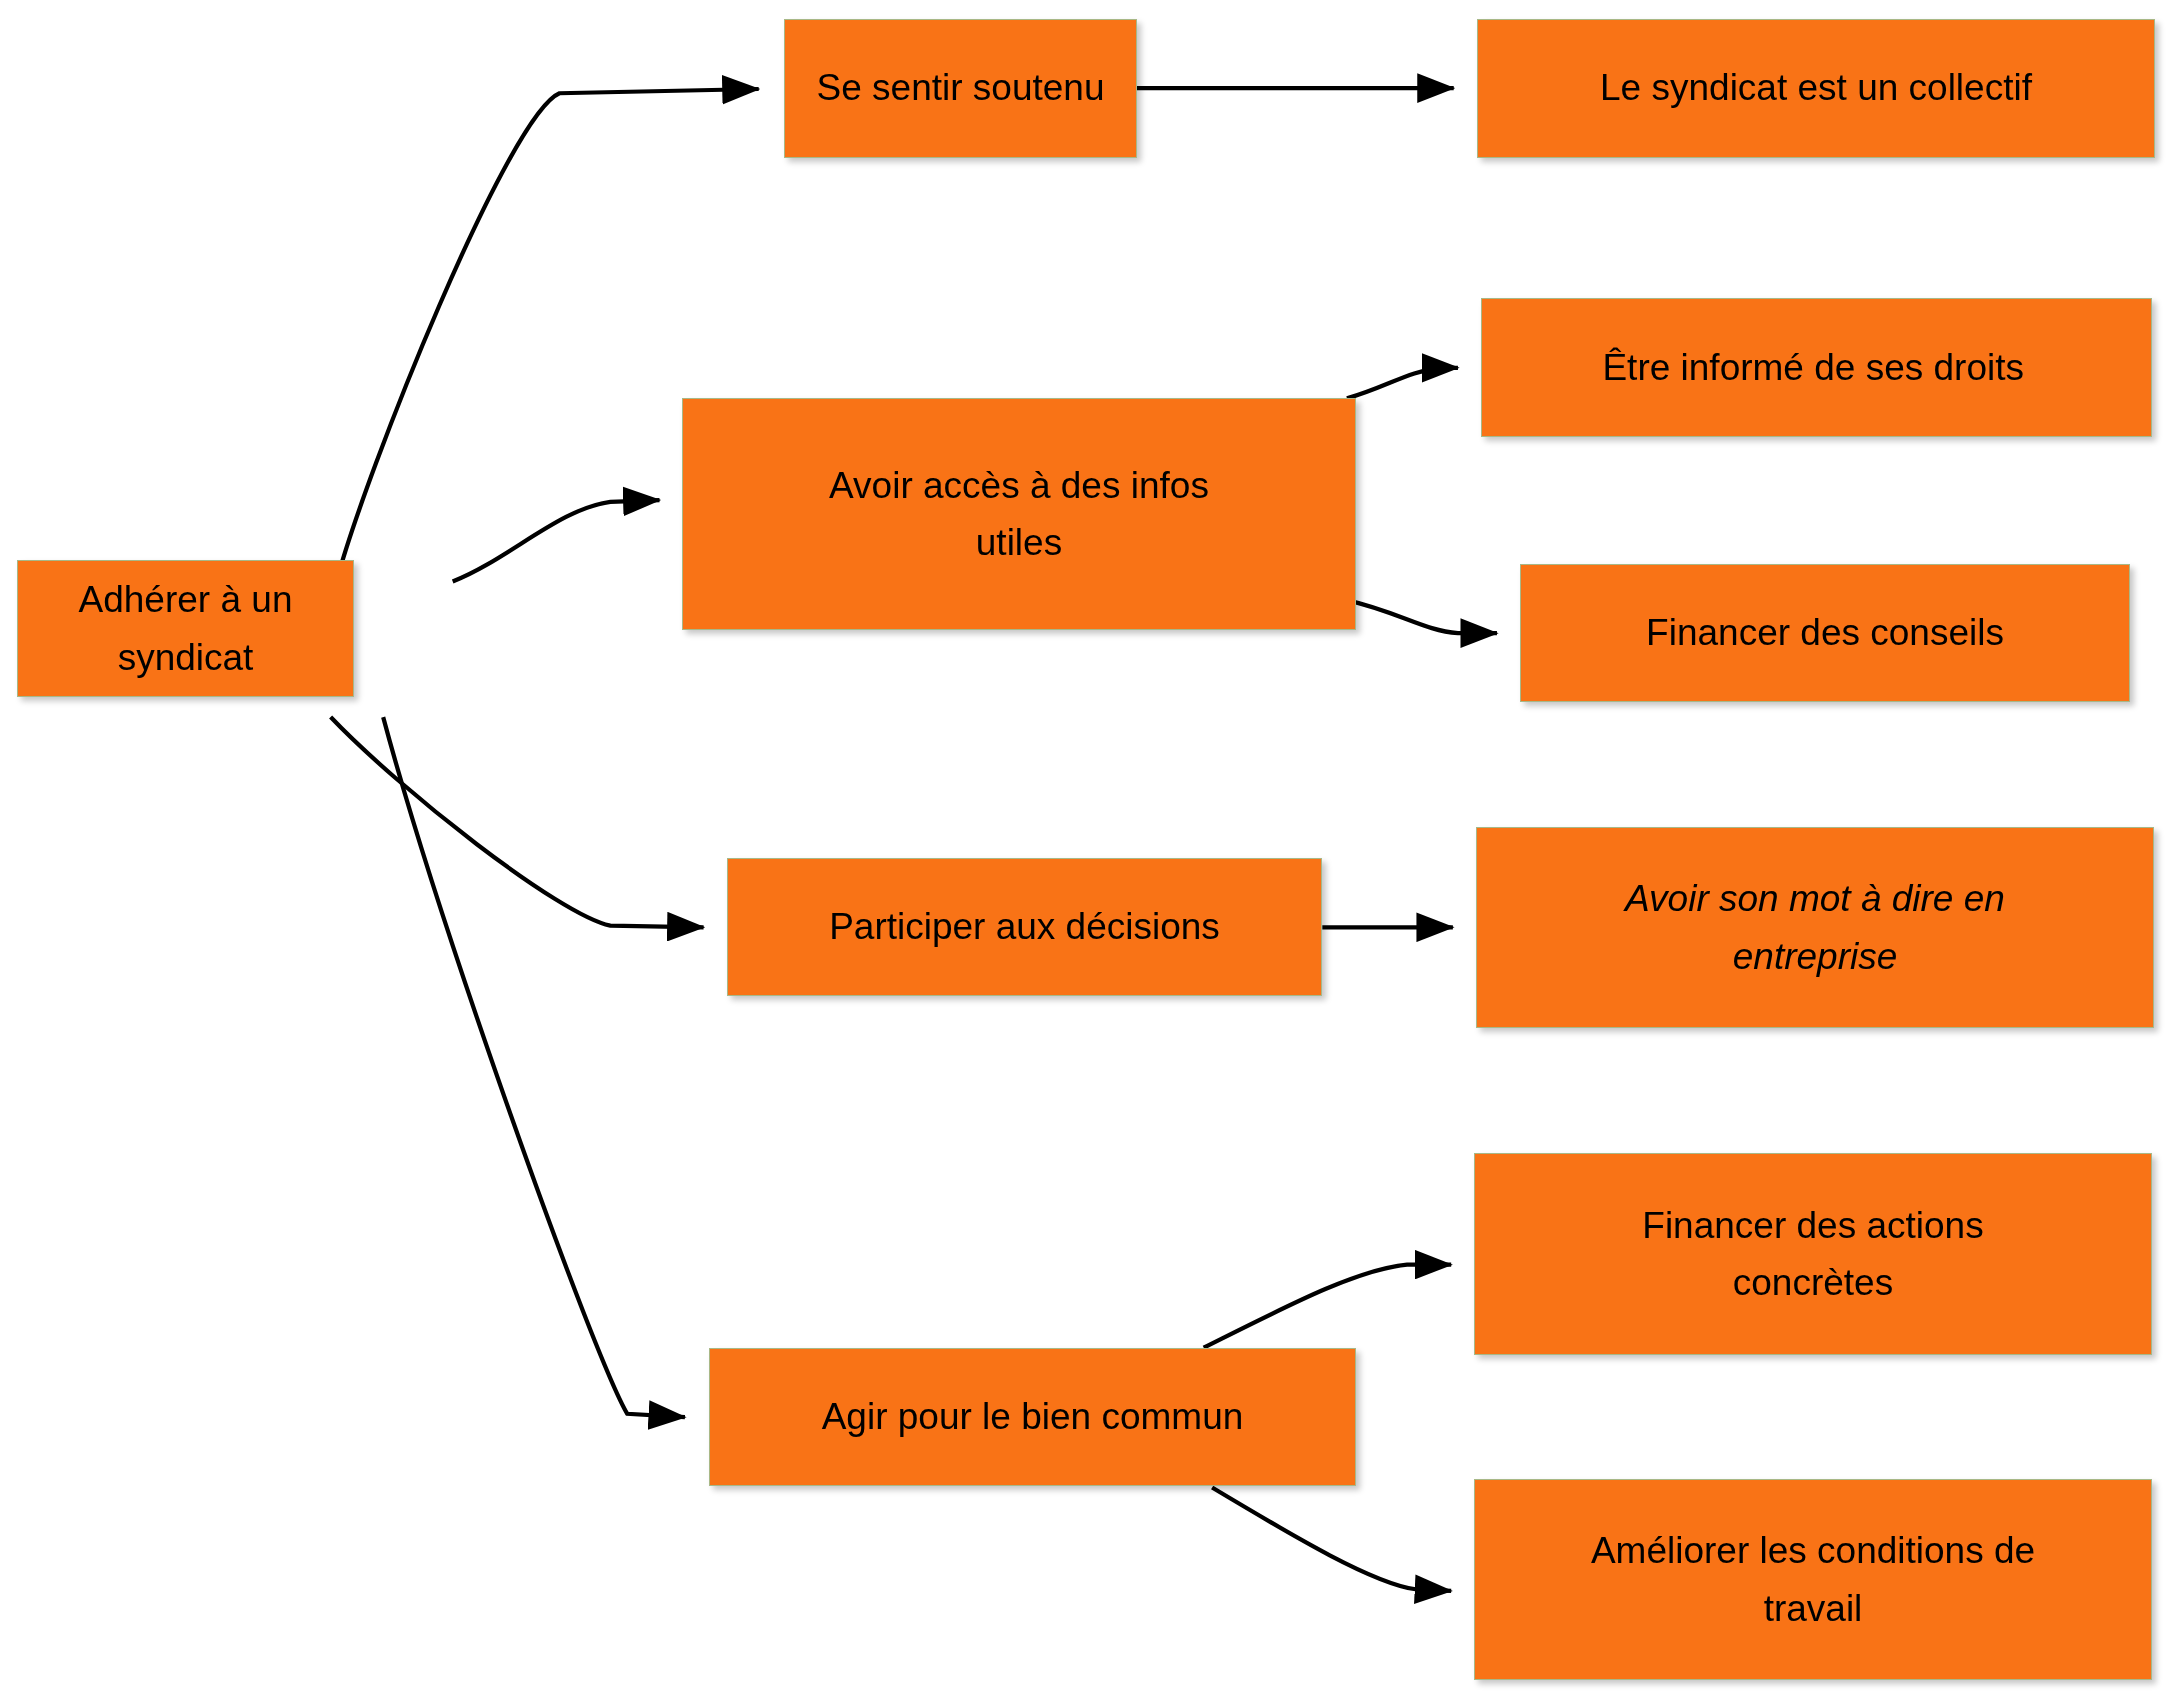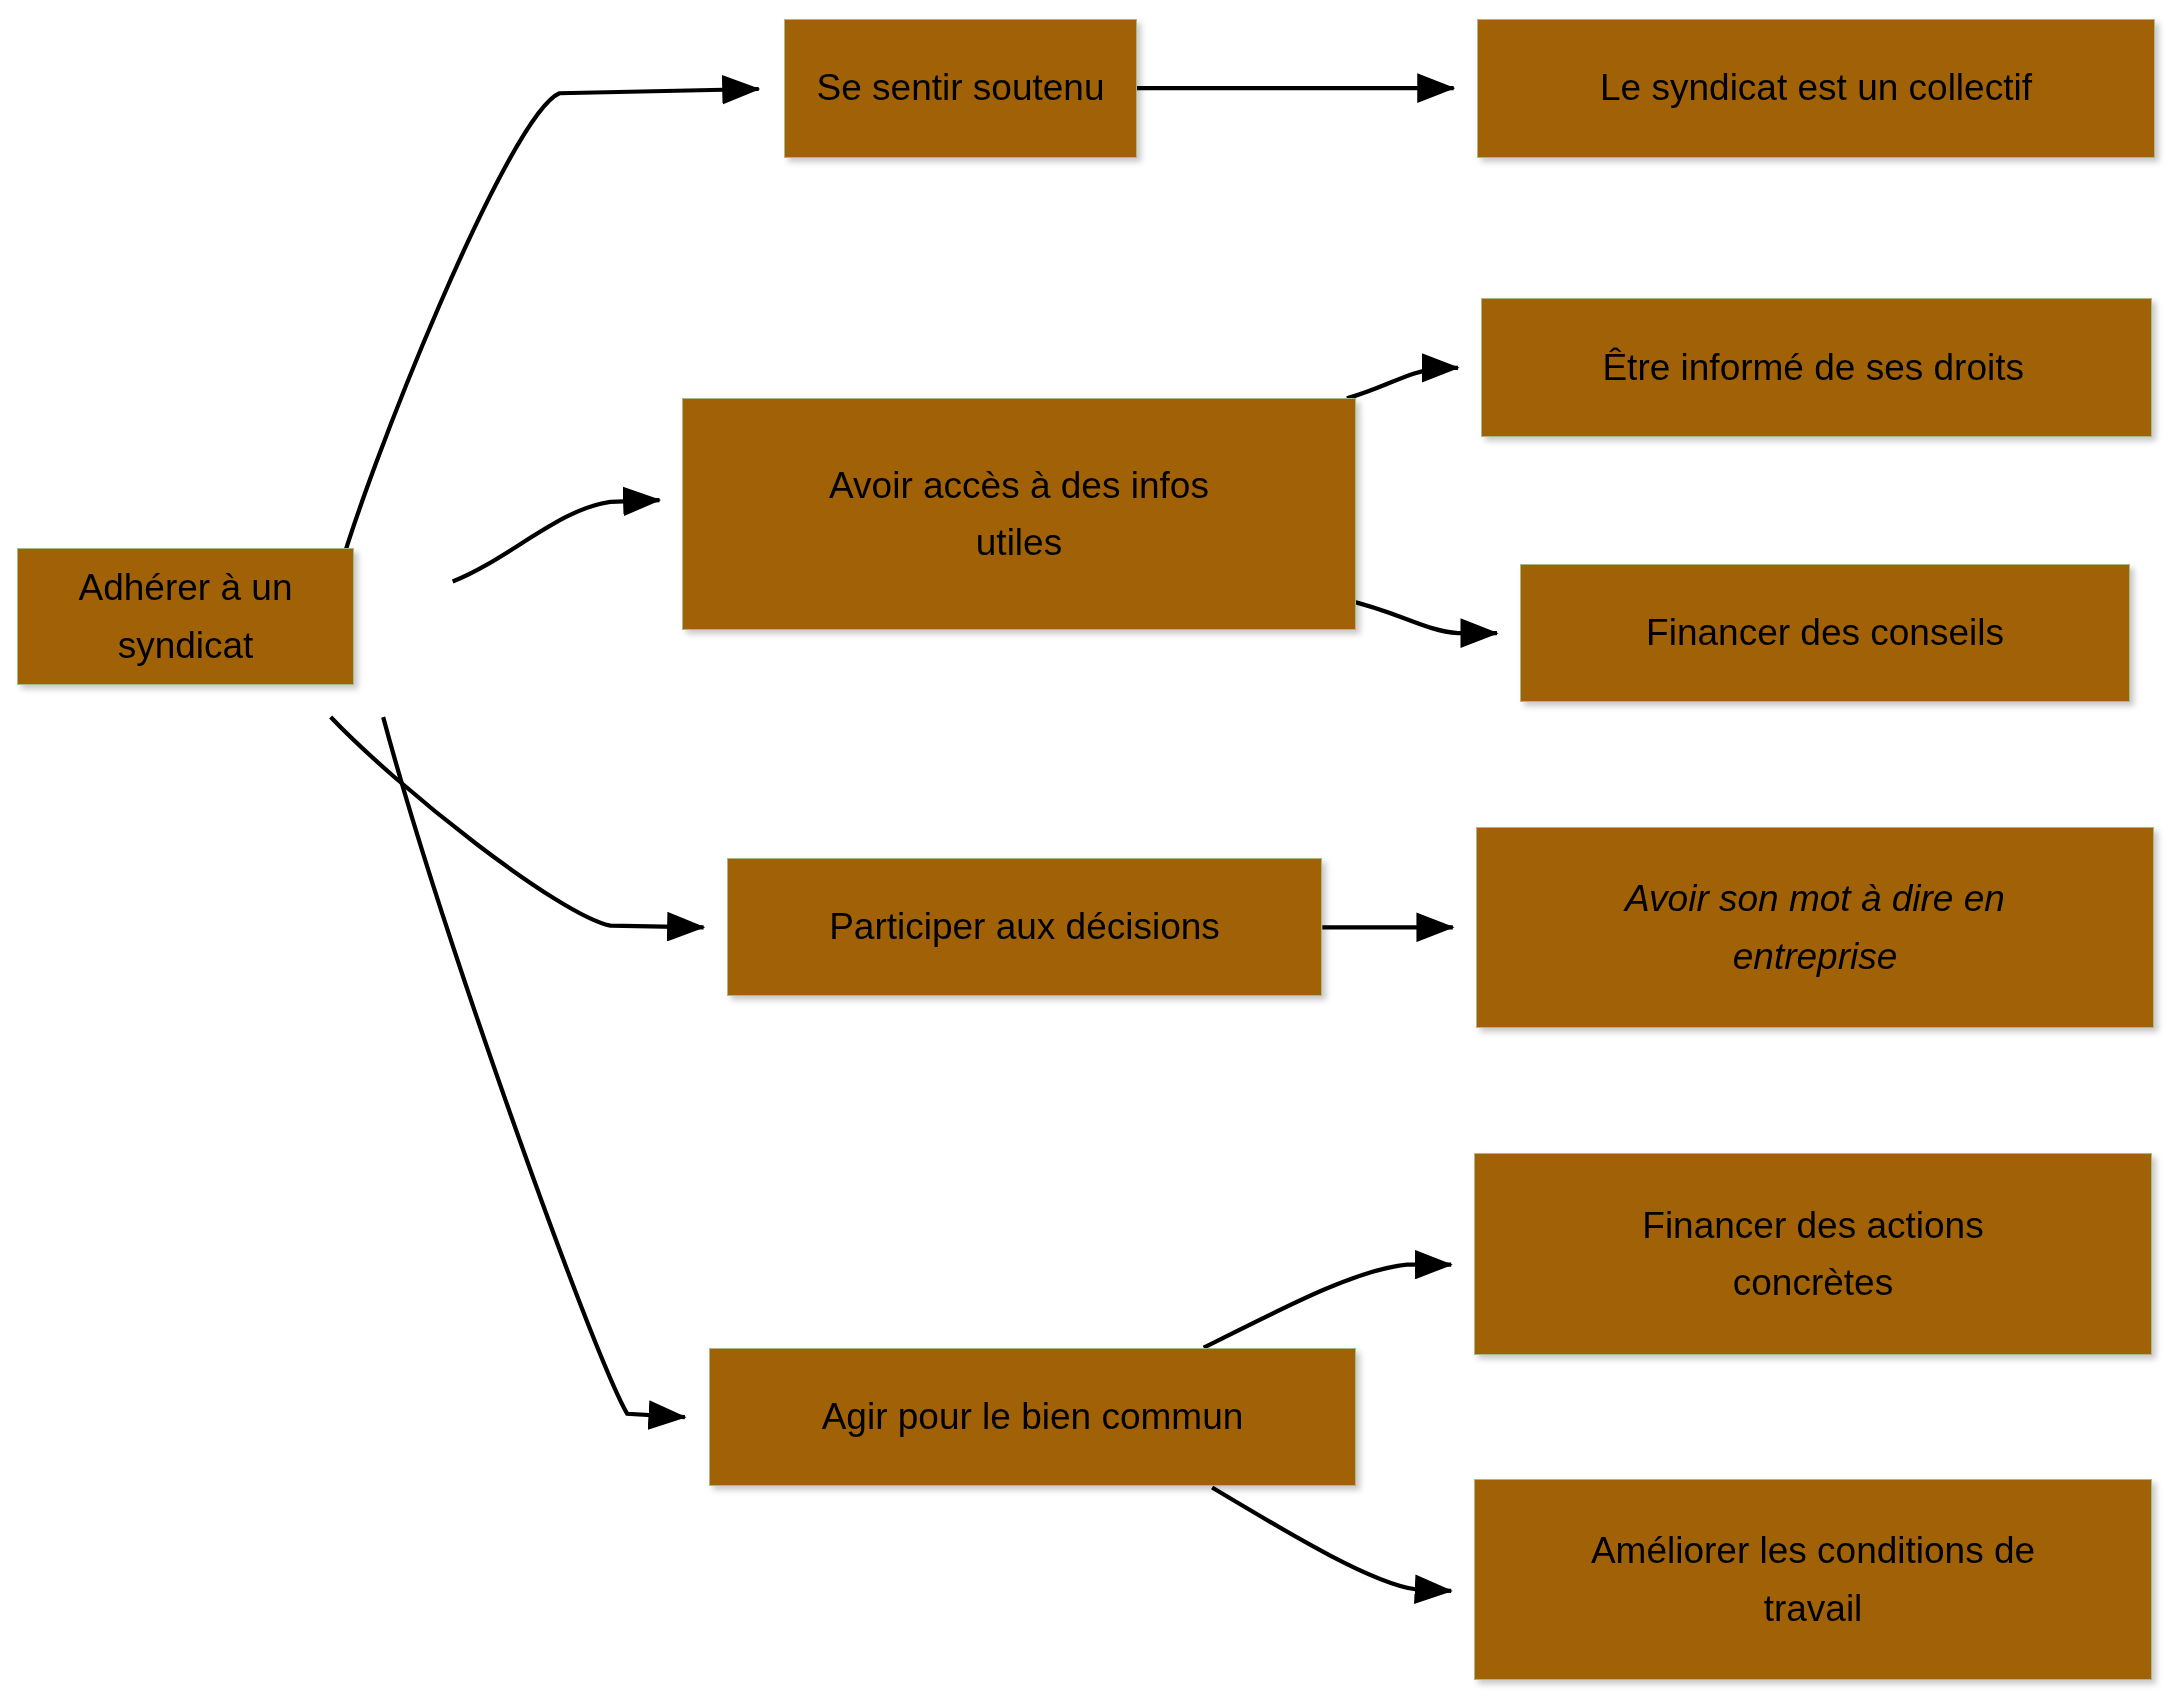--- a/index.html
+++ b/index.html
@@ -25,21 +25,21 @@
     height: 1702px;
     pointer-events: none;
   }
   .node {
     position: absolute;
     box-sizing: border-box;
     display: flex;
     align-items: center;
     justify-content: center;
     text-align: center;
-    background: #a16207;
+    background: #f97316;
     border: 0.8px solid #a8b887;
     box-shadow: 4.2px 4.2px 6px rgba(0,0,0,0.22);
     color: #000000;
     font-family: "Liberation Sans", sans-serif;
     font-size: 37px;
     line-height: 1.55;
     padding: 5.1px 18.6px;
     z-index: 2;
   }
   .node-label {
@@ -74,21 +74,21 @@
 
     <path d="M 1560 1094 L 1714 1094" fill="none" stroke="#000000" stroke-width="5" marker-end="url(#arrowhead)"></path>
 
     <path d="M 452 846 C 520 1100 700 1600 740 1668 L 808 1672" fill="none" stroke="#000000" stroke-width="5" marker-end="url(#arrowhead)"></path>
 
     <path d="M 1420 1590 C 1520 1540 1600 1498 1660 1492 L 1712 1492" fill="none" stroke="#000000" stroke-width="5" marker-end="url(#arrowhead)"></path>
 
     <path d="M 1430 1755 C 1530 1815 1620 1868 1670 1875 L 1712 1877" fill="none" stroke="#000000" stroke-width="5" marker-end="url(#arrowhead)"></path>
   </svg>
 
-  <div class="node" style="left:17px; top:548px; width:337px; height:137px;">
+  <div class="node" style="left:17px; top:560px; width:337px; height:137px;">
     <span class="node-label">Adhérer à un syndicat</span>
   </div>
 
   <div class="node" style="left:784px; top:18.6px; width:353px; height:139px;">
     <span class="node-label">Se sentir soutenu</span>
   </div>
 
   <div class="node" style="left:1477px; top:18.6px; width:678px; height:139px;text-align:center;">
     <span class="node-label">Le syndicat est un collectif</span>
   </div>

